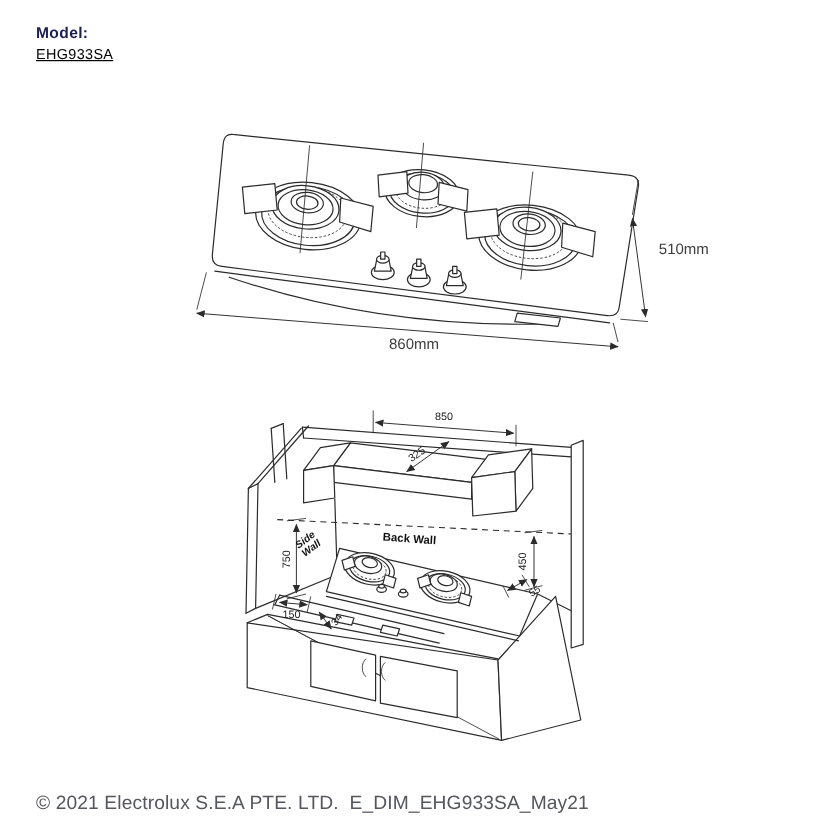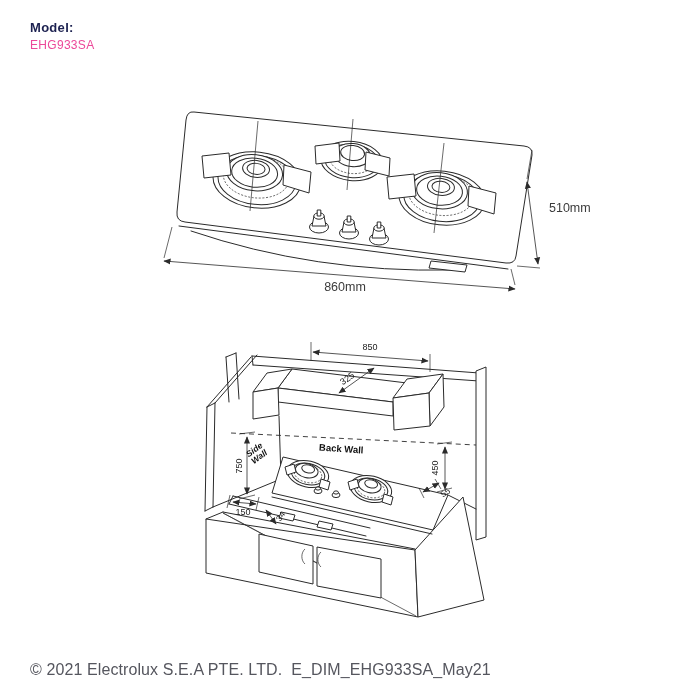--- a/index.html
+++ b/index.html
@@ -1,20 +1,20 @@
 <!DOCTYPE html>
 <html><head>
 <meta charset="utf-8">
 <style>
   html,body{margin:0;padding:0;background:#fff;}
   .canvas{position:relative;width:700px;height:700px;background:#ffffff;overflow:hidden;
           font-family:"Liberation Sans",sans-serif;}
   .model-block{position:absolute;left:30px;top:20px;line-height:1.25;}
   .model-label{font-size:13px;font-weight:bold;color:#1c2150;letter-spacing:.3px;}
-  .model-value{font-size:12px;color:#ec4899;margin-top:2px;letter-spacing:.3px;}
+  .model-value{font-size:12px;color:#000000;margin-top:2px;letter-spacing:.3px;text-decoration:underline;}
   .footer{position:absolute;left:30px;top:661px;font-size:16px;color:#55565e;
           white-space:pre;letter-spacing:.1px;}
   svg.art{position:absolute;left:0;top:0;}
   svg.art{font-family:"Liberation Sans",sans-serif;}
   .ln{fill:none;stroke:#2b2b2b;stroke-width:1;stroke-linecap:round;stroke-linejoin:round;}
   .fw{fill:#ffffff;stroke:#2b2b2b;stroke-width:1;stroke-linejoin:round;}
   .thin{fill:none;stroke:#2b2b2b;stroke-width:.7;}
   .dashln{fill:none;stroke:#2b2b2b;stroke-width:.9;stroke-dasharray:5 4;}
   .tex{fill:none;stroke:#2b2b2b;stroke-width:.7;stroke-dasharray:2 1.6;}
   .dimln{fill:none;stroke:#2b2b2b;stroke-width:.8;}

